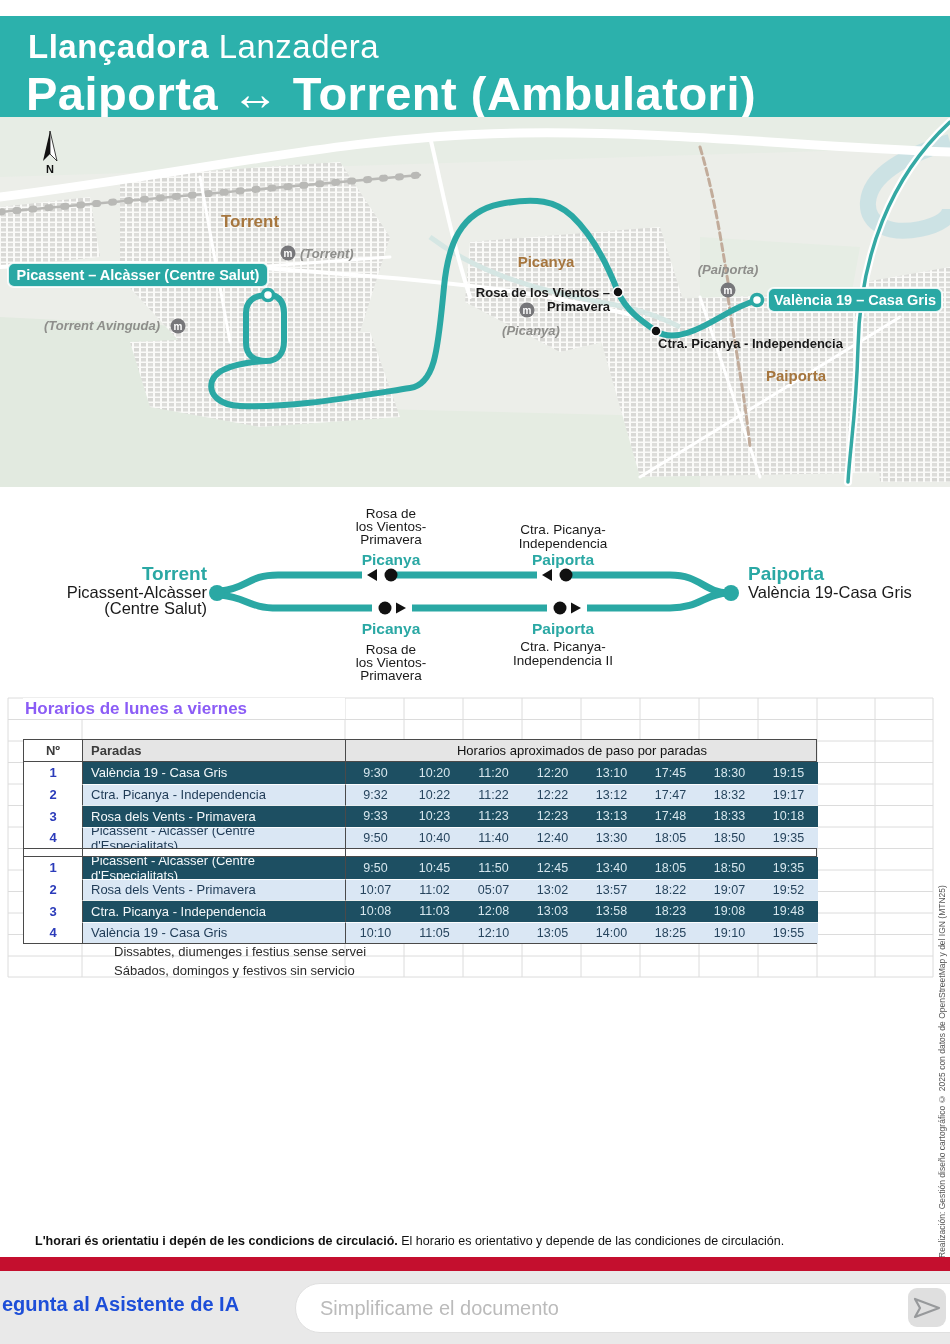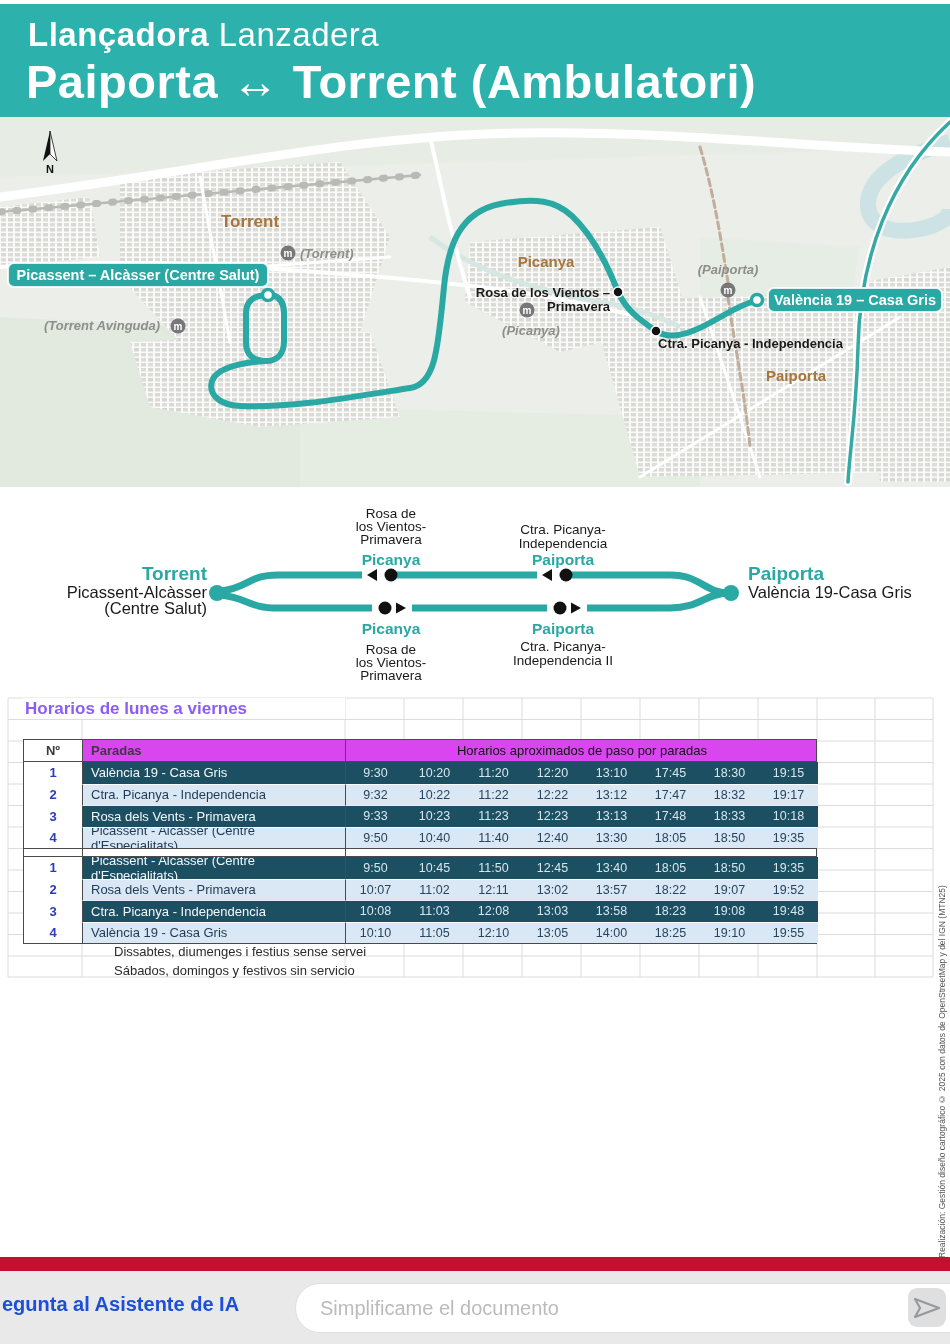--- a/index.html
+++ b/index.html
@@ -1,34 +1,34 @@
 <!DOCTYPE html>
 <html><head>
 <meta charset="utf-8">
 <style>
   html,body{margin:0;padding:0;background:#fff;}
   .page{position:relative;width:950px;height:1344px;overflow:hidden;background:#fff;
         font-family:"Liberation Sans",sans-serif;}
   
-  .banner{position:absolute;left:0;top:4px;width:950px;height:117px;background:#2CB1AC;color:#fff;}
+  .banner{position:absolute;left:0;top:16px;width:950px;height:117px;background:#2CB1AC;color:#fff;}
   .banner .l1{position:absolute;left:28px;top:12px;font-size:33px;letter-spacing:.5px;}
   .banner .l1 b{font-weight:bold;}
   .banner .l2{position:absolute;left:26px;top:50px;font-size:47px;font-weight:bold;letter-spacing:.5px;}
   
   .map{position:absolute;left:0;top:117px;width:950px;height:370px;}
   
   .diagram{position:absolute;left:0;top:488px;width:950px;height:205px;}
   
   .gridsvg{position:absolute;left:0;top:695px;width:950px;height:285px;}
   .sheet-title-bg{position:absolute;left:23px;top:698px;width:322px;height:21px;background:#fff;}
   .sheet-title{position:absolute;left:25px;top:699px;font-size:17px;font-weight:bold;color:#8b5cf6;}
   
   .ttable{position:absolute;left:23px;top:739px;width:794px;border:1.5px solid #4a4a4a;background:#fff;box-sizing:border-box;}
   .t-row{display:grid;grid-template-columns:59px 263px repeat(8,59px);height:21.5px;box-sizing:border-box;}
-  .t-row.head{height:22px;border-bottom:1.5px solid #4a4a4a;background:#d946ef;}
+  .t-row.head{height:22px;border-bottom:1.5px solid #4a4a4a;background:#e5e5e5;}
   .c{display:flex;align-items:center;justify-content:center;font-size:12.5px;box-sizing:border-box;overflow:hidden;}
   .c.n{border-right:1px solid #4a4a4a;background:#fff;color:#2B3BBA;font-weight:bold;font-size:13px;}
   .c.s{border-right:1px solid #4a4a4a;justify-content:flex-start;padding-left:8px;font-size:13px;}
   .head .c{color:#3b3b3b;font-weight:600;font-size:13px;}
   .head .times-head{grid-column:3/11;display:flex;align-items:center;justify-content:center;
         font-weight:normal;color:#111;font-size:13px;}
   .t-block .t-row:not(:first-child) .c{border-top:1px solid rgba(255,255,255,.9);}
   .t-row.dark .c.s{background:#1D4F62;color:#F4F8FA;}
   .t-row.dark .c.t{background:#1D4F62;color:#D6E6ED;}
   .t-row.light .c.s{background:#DAE7F4;color:#1E3A55;}
@@ -313,21 +313,21 @@
         <div class="c t">13:40</div>
         <div class="c t">18:05</div>
         <div class="c t">18:50</div>
         <div class="c t">19:35</div>
       </div>
       <div class="t-row light">
         <div class="c n">2</div>
         <div class="c s">Rosa dels Vents - Primavera</div>
         <div class="c t">10:07</div>
         <div class="c t">11:02</div>
-        <div class="c t">12:11</div>
+        <div class="c t">05:07</div>
         <div class="c t">13:02</div>
         <div class="c t">13:57</div>
         <div class="c t">18:22</div>
         <div class="c t">19:07</div>
         <div class="c t">19:52</div>
       </div>
       <div class="t-row dark">
         <div class="c n">3</div>
         <div class="c s">Ctra. Picanya - Independencia</div>
         <div class="c t">10:08</div>
@@ -351,20 +351,23 @@
         <div class="c t">19:10</div>
         <div class="c t">19:55</div>
       </div>
     </div>
   </div>
 
   <div class="note" style="top:944px">Dissabtes, diumenges i festius sense servei</div>
   <div class="note" style="top:963px">Sábados, domingos y festivos sin servicio</div>
 
   <div class="attribution">Realización: Gestión diseño cartográfico © 2025 con datos de OpenStreetMap y del IGN (MTN25)</div>
+  <div class="footnote">
+    <b>L'horari és orientatiu i depén de les condicions de circulació.</b><span> El horario es orientativo y depende de las condiciones de circulación.</span>
+  </div>
   <div class="redbar"></div>
 
   <div class="askbar">
     <div class="label">egunta al Asistente de IA</div>
     <input type="text" placeholder="Simplificame el documento" style="">
     <div class="sendbtn">
       <svg width="32" height="24" viewBox="0 0 32 22">
         <path d="M4 20 L28 11 L4 2 L9 11 Z" fill="none" stroke="#97999B" stroke-width="2.2" stroke-linejoin="round"></path>
       </svg>
     </div>

